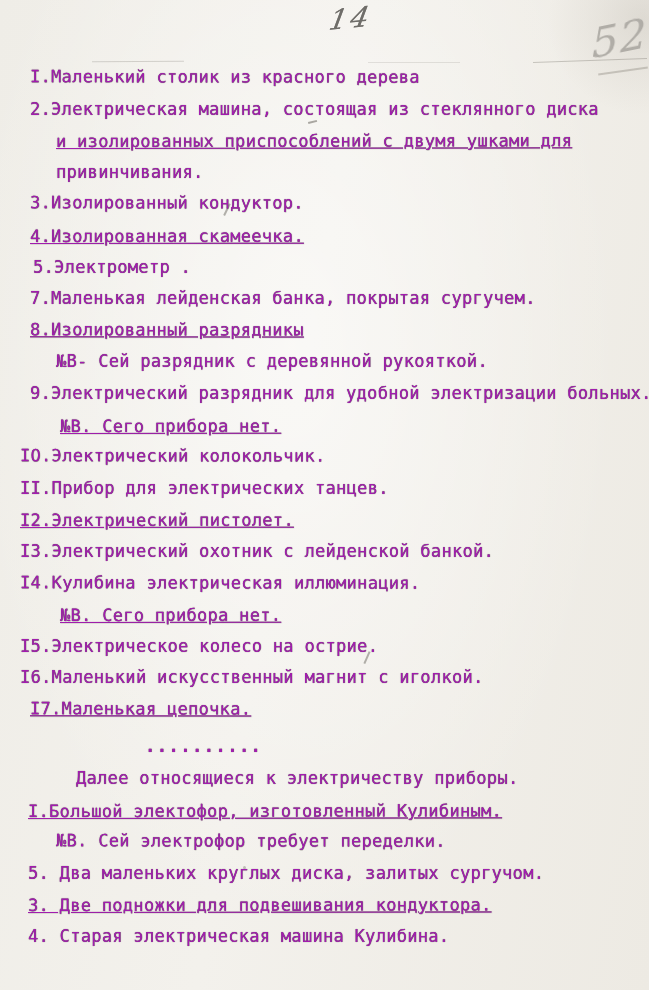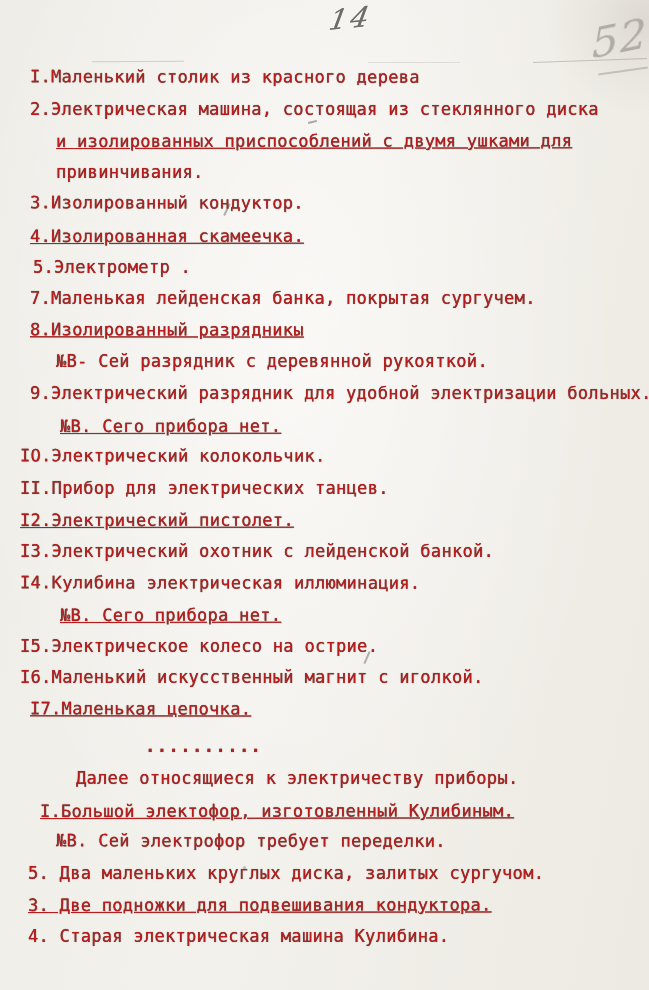--- a/index.html
+++ b/index.html
@@ -10,21 +10,21 @@
     background-image:
       radial-gradient(circle at 99% 2%, rgba(158,150,138,0.22) 0px, rgba(158,150,138,0.10) 45px, rgba(158,150,138,0) 95px),
       radial-gradient(ellipse at 45% 35%, rgba(255,255,255,0.55) 0%, rgba(255,255,255,0) 65%),
       linear-gradient(100deg, #efede7 0%, #f3f1ec 45%, #edeae3 100%);
   }
   .doc {
     position: absolute; left: 0; top: 62px; width: 649px;
   }
   .line {
     font-size: 17px; line-height: 31.6px; letter-spacing: 0.3px;
-    color: #b91c1c; white-space: pre;
+    color: #a21caf; white-space: pre;
     text-shadow: 0 0 0.8px rgba(52,48,42,0.85), 0.4px 0.4px 0 rgba(70,65,58,0.30);
   }
   .doc .line:nth-child(3n) { transform: translateY(0.6px) rotate(-0.08deg); text-decoration: underline; }
   .doc .line:nth-child(4n+1) { transform: translateY(-0.4px) rotate(0.06deg); }
   .dots { font-weight: bold; letter-spacing: 1.5px; }
   .gap-sm { margin-top: 6px; }
   .hw { position: absolute; font-family: "DejaVu Serif", serif; font-style: italic; }
   .hw-14 {
     left: 330px; top: 2px; font-size: 28px; color: #6f6d69;
     transform: skewX(-16deg) rotate(-6deg); letter-spacing: 3px;
@@ -78,18 +78,18 @@
   <div class="line" style="margin-left:20px">II.Прибор для электрических танцев.</div>
   <div class="line" style="margin-left:20px">I2.Электрический пистолет.</div>
   <div class="line" style="margin-left:20px">I3.Электрический охотник с лейденской банкой.</div>
   <div class="line" style="margin-left:20px">I4.Кулибина электрическая иллюминация.</div>
   <div class="line" style="margin-left:60px">№В. Сего прибора нет.</div>
   <div class="line" style="margin-left:20px">I5.Электрическое колесо на острие.</div>
   <div class="line" style="margin-left:20px">I6.Маленький искусственный магнит с иголкой.</div>
   <div class="line" style="margin-left:30px">I7.Маленькая цепочка.</div>
   <div class="line dots gap-sm" style="margin-left:145px">..........</div>
   <div class="line" style="margin-left:76px">Далее относящиеся к электричеству приборы.</div>
-  <div class="line" style="margin-left:40px">I.Большой электофор, изготовленный Кулибиным.</div>
+  <div class="line" style="margin-left:28px">I.Большой электофор, изготовленный Кулибиным.</div>
   <div class="line" style="margin-left:56px">№В. Сей электрофор требует переделки.</div>
   <div class="line" style="margin-left:28px">5. Два маленьких круглых диска, залитых сургучом.</div>
   <div class="line" style="margin-left:28px">3. Две подножки для подвешивания кондуктора.</div>
   <div class="line" style="margin-left:28px">4. Старая электрическая машина Кулибина.</div>
 </div>
 
 </body></html>

